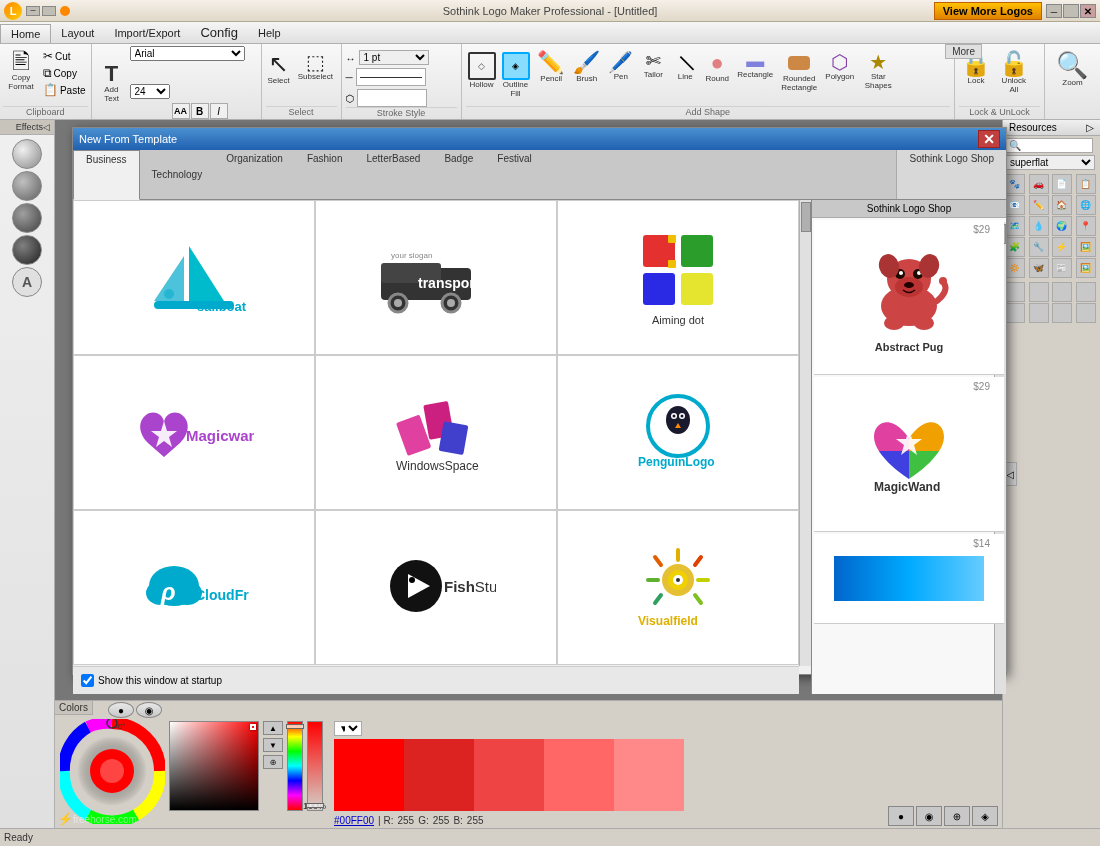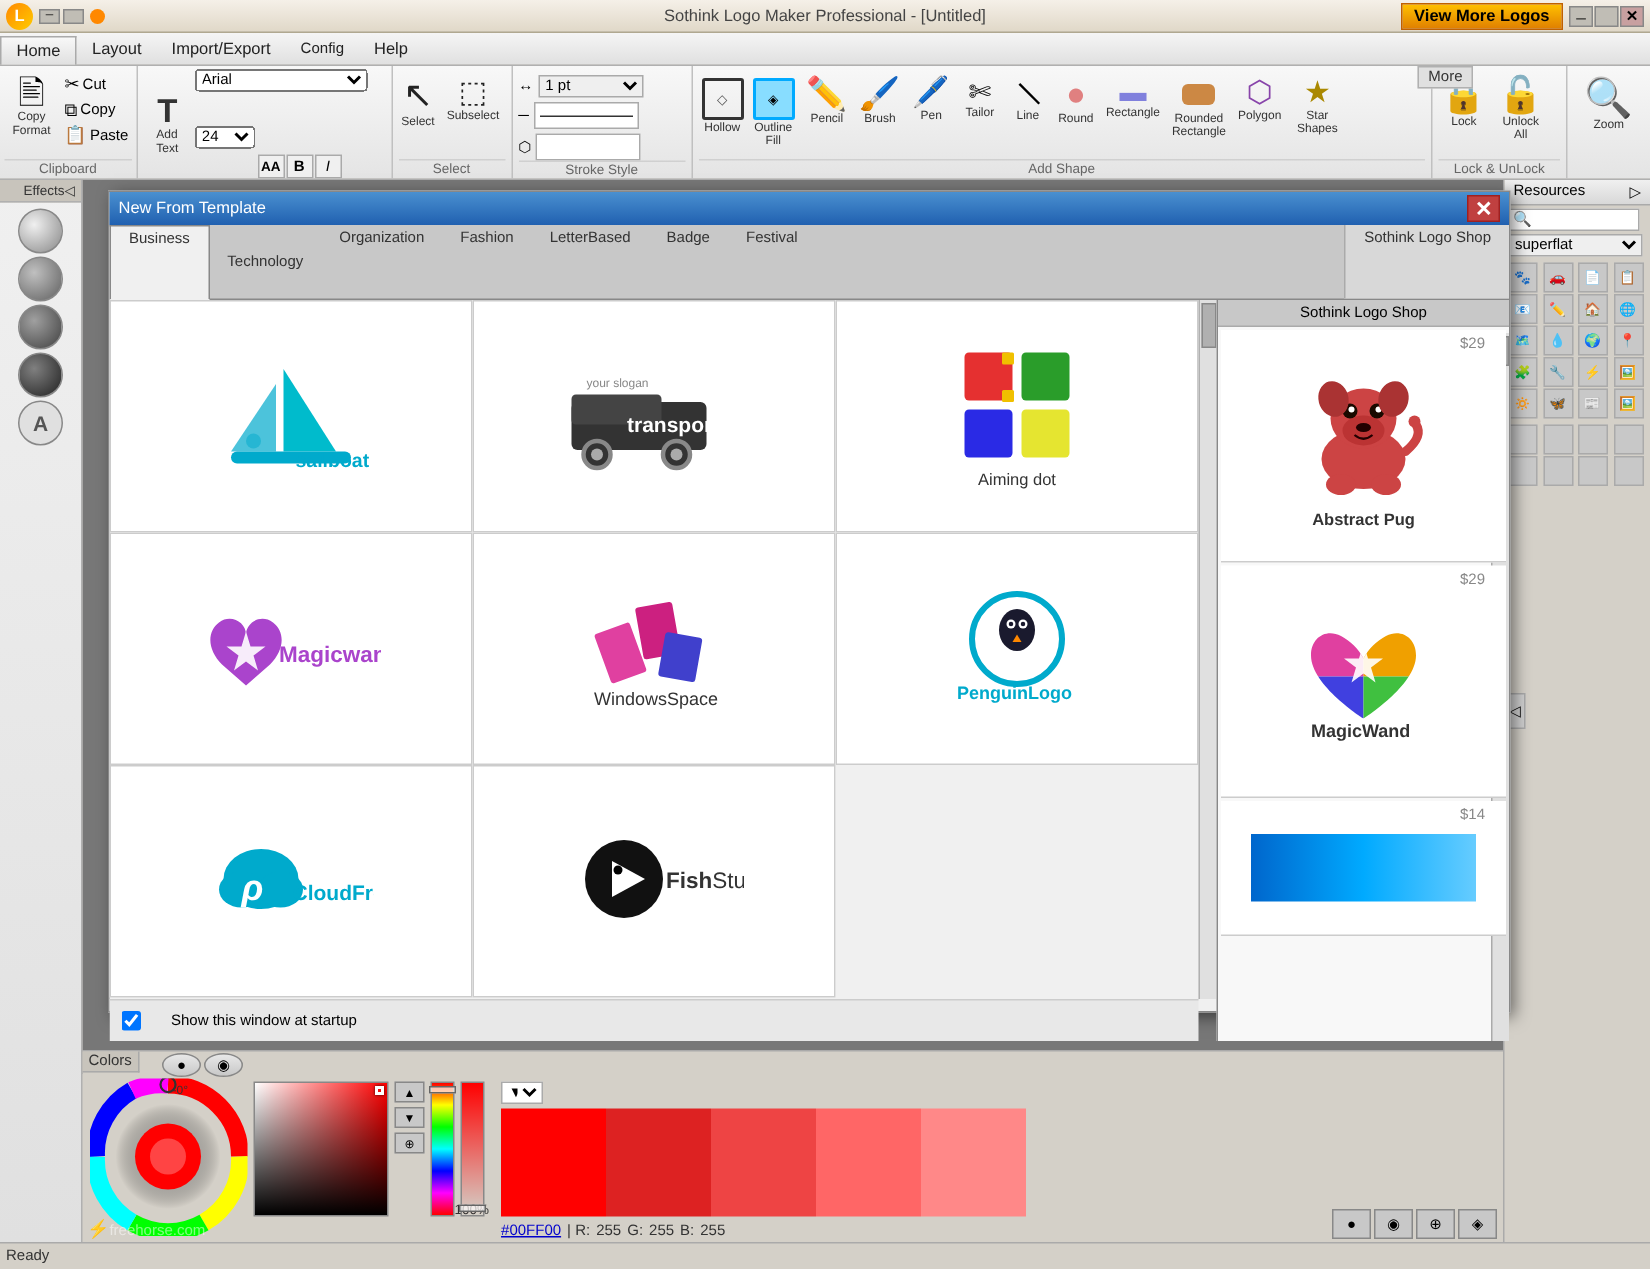--- a/index.html
+++ b/index.html
@@ -26,21 +26,21 @@
       <div style="width:16px; height:14px; background:#c0bdb5; border:1px solid #888; cursor:pointer;"></div>
       <div style="width:16px; height:14px; background:#c8a0a0; border:1px solid #888; text-align:center; cursor:pointer; font-size:10px; line-height:14px; font-weight:bold;">✕</div>
     </div>
   </div>
 </div>
 
 <div style="height:22px; background:linear-gradient(to bottom,#f5f5f5,#e0e0e0); display:flex; align-items:center; border-bottom:1px solid #b0b0b0;">
   <div style="padding:3px 10px; font-size:11px; color:#222; cursor:pointer; background:linear-gradient(to bottom,#f8f8f8,#e0e0e0); border:1px solid #aaa; border-bottom:none; margin-top:1px;">Home</div>
   <div style="padding:3px 10px; font-size:11px; color:#222; cursor:pointer;">Layout</div>
   <div style="padding:3px 10px; font-size:11px; color:#222; cursor:pointer;">Import/Export</div>
-  <div style="padding:3px 10px; font-size:10px; color:#222; cursor:pointer;text-align:right;">Config</div>
+  <div style="padding:3px 10px; font-size:13px; color:#222; cursor:pointer;text-align:right;">Config</div>
   <div style="padding:3px 10px; font-size:11px; color:#222; cursor:pointer;">Help</div>
 </div>
 
 <div style="background:linear-gradient(to bottom,#f8f8f8,#e4e4e4); border-bottom:1px solid #b0b0b0; display:flex; align-items:stretch; height:76px; position:relative;">
 
   <div style="display:flex; flex-direction:column; border-right:1px solid #c0c0c0; padding:2px 3px;">
     <div style="display:flex; gap:2px; flex:1; align-items:flex-start; padding-top:2px;">
       <div style="display:flex; flex-direction:column; align-items:center; cursor:pointer; padding:2px; border:1px solid transparent; min-width:36px;">
         <div style="font-size:22px; line-height:1;">🖹</div>
         <div style="font-size:8px; color:#333; text-align:center; white-space:pre;">Copy
@@ -407,30 +407,50 @@
             <svg width="120" height="80" viewBox="0 0 120 80">
 
               <circle cx="40" cy="38" r="26" fill="#111"></circle>
               <polygon points="32,26 32,50 54,38" fill="white"></polygon>
 
               <circle cx="36" cy="32" r="3" fill="black"></circle>
               <text x="68" y="44" font-size="15" fill="#333" font-family="Arial"><tspan font-weight="bold">Fish</tspan>Studio</text>
             </svg>
           </div>
 
+          <div style="border:1px solid #ccc; display:flex; flex-direction:column; align-items:center; justify-content:center; padding:10px; background:white; min-height:155px; cursor:pointer;">
+            <svg width="90" height="85" viewBox="0 0 90 85">
+
+              <circle cx="45" cy="35" r="22" fill="none"></circle>
+
+              <line x1="45" y1="5" x2="45" y2="15" stroke="#e0b000" stroke-width="4" stroke-linecap="round"></line>
+              <line x1="68" y1="12" x2="62" y2="20" stroke="#e04000" stroke-width="4" stroke-linecap="round"></line>
+              <line x1="75" y1="35" x2="65" y2="35" stroke="#c0d000" stroke-width="4" stroke-linecap="round"></line>
+              <line x1="68" y1="58" x2="62" y2="50" stroke="#80c020" stroke-width="4" stroke-linecap="round"></line>
+              <line x1="22" y1="12" x2="28" y2="20" stroke="#e06000" stroke-width="4" stroke-linecap="round"></line>
+              <line x1="15" y1="35" x2="25" y2="35" stroke="#60b030" stroke-width="4" stroke-linecap="round"></line>
+              <line x1="22" y1="58" x2="28" y2="50" stroke="#30a060" stroke-width="4" stroke-linecap="round"></line>
+
+              <circle cx="45" cy="35" r="16" fill="#e0b000" opacity="0.8"></circle>
+              <circle cx="45" cy="35" r="10" fill="#f0d000"></circle>
+              <circle cx="45" cy="35" r="5" fill="white"></circle>
+              <circle cx="45" cy="35" r="2" fill="#333"></circle>
+              <text x="5" y="80" font-size="12" fill="#e0b000" font-family="Arial" font-weight="bold">Visualfield</text>
+            </svg>
+          </div>
 
         </div>
       </div>
 
       <div style="position:absolute; top:0; right:0; width:12px; bottom:28px; background:#e0e0e0; border-left:1px solid #b0b0b0;">
         <div style="width:10px; height:30px; background:#b0b0b0; border:1px solid #888; margin:2px auto; cursor:pointer;"></div>
       </div>
 
       <div style="position:absolute; bottom:0; left:0; right:12px; height:28px; background:#e8e8e8; border-top:1px solid #ccc; display:flex; align-items:center; padding:0 8px;">
-        <label style="display:flex; align-items:center; gap:20px; font-size:10px; cursor:pointer;">
+        <label style="display:flex; align-items:center; gap:4px; font-size:10px; cursor:pointer;">
           <input type="checkbox" checked="" style="">
           <span>Show this window at startup</span>
         </label>
       </div>
     </div>
 
     <div style="width:195px; border-left:1px solid #888; background:#f8f8f8; overflow-y:auto; position:relative;">
       <div style="background:#c8c8c8; text-align:center; padding:3px; font-size:10px; border-bottom:1px solid #aaa;">Sothink Logo Shop</div>
 
       <div style="position:absolute; right:0; top:22px; bottom:0; width:12px; background:#e0e0e0; border-left:1px solid #aaa;">

